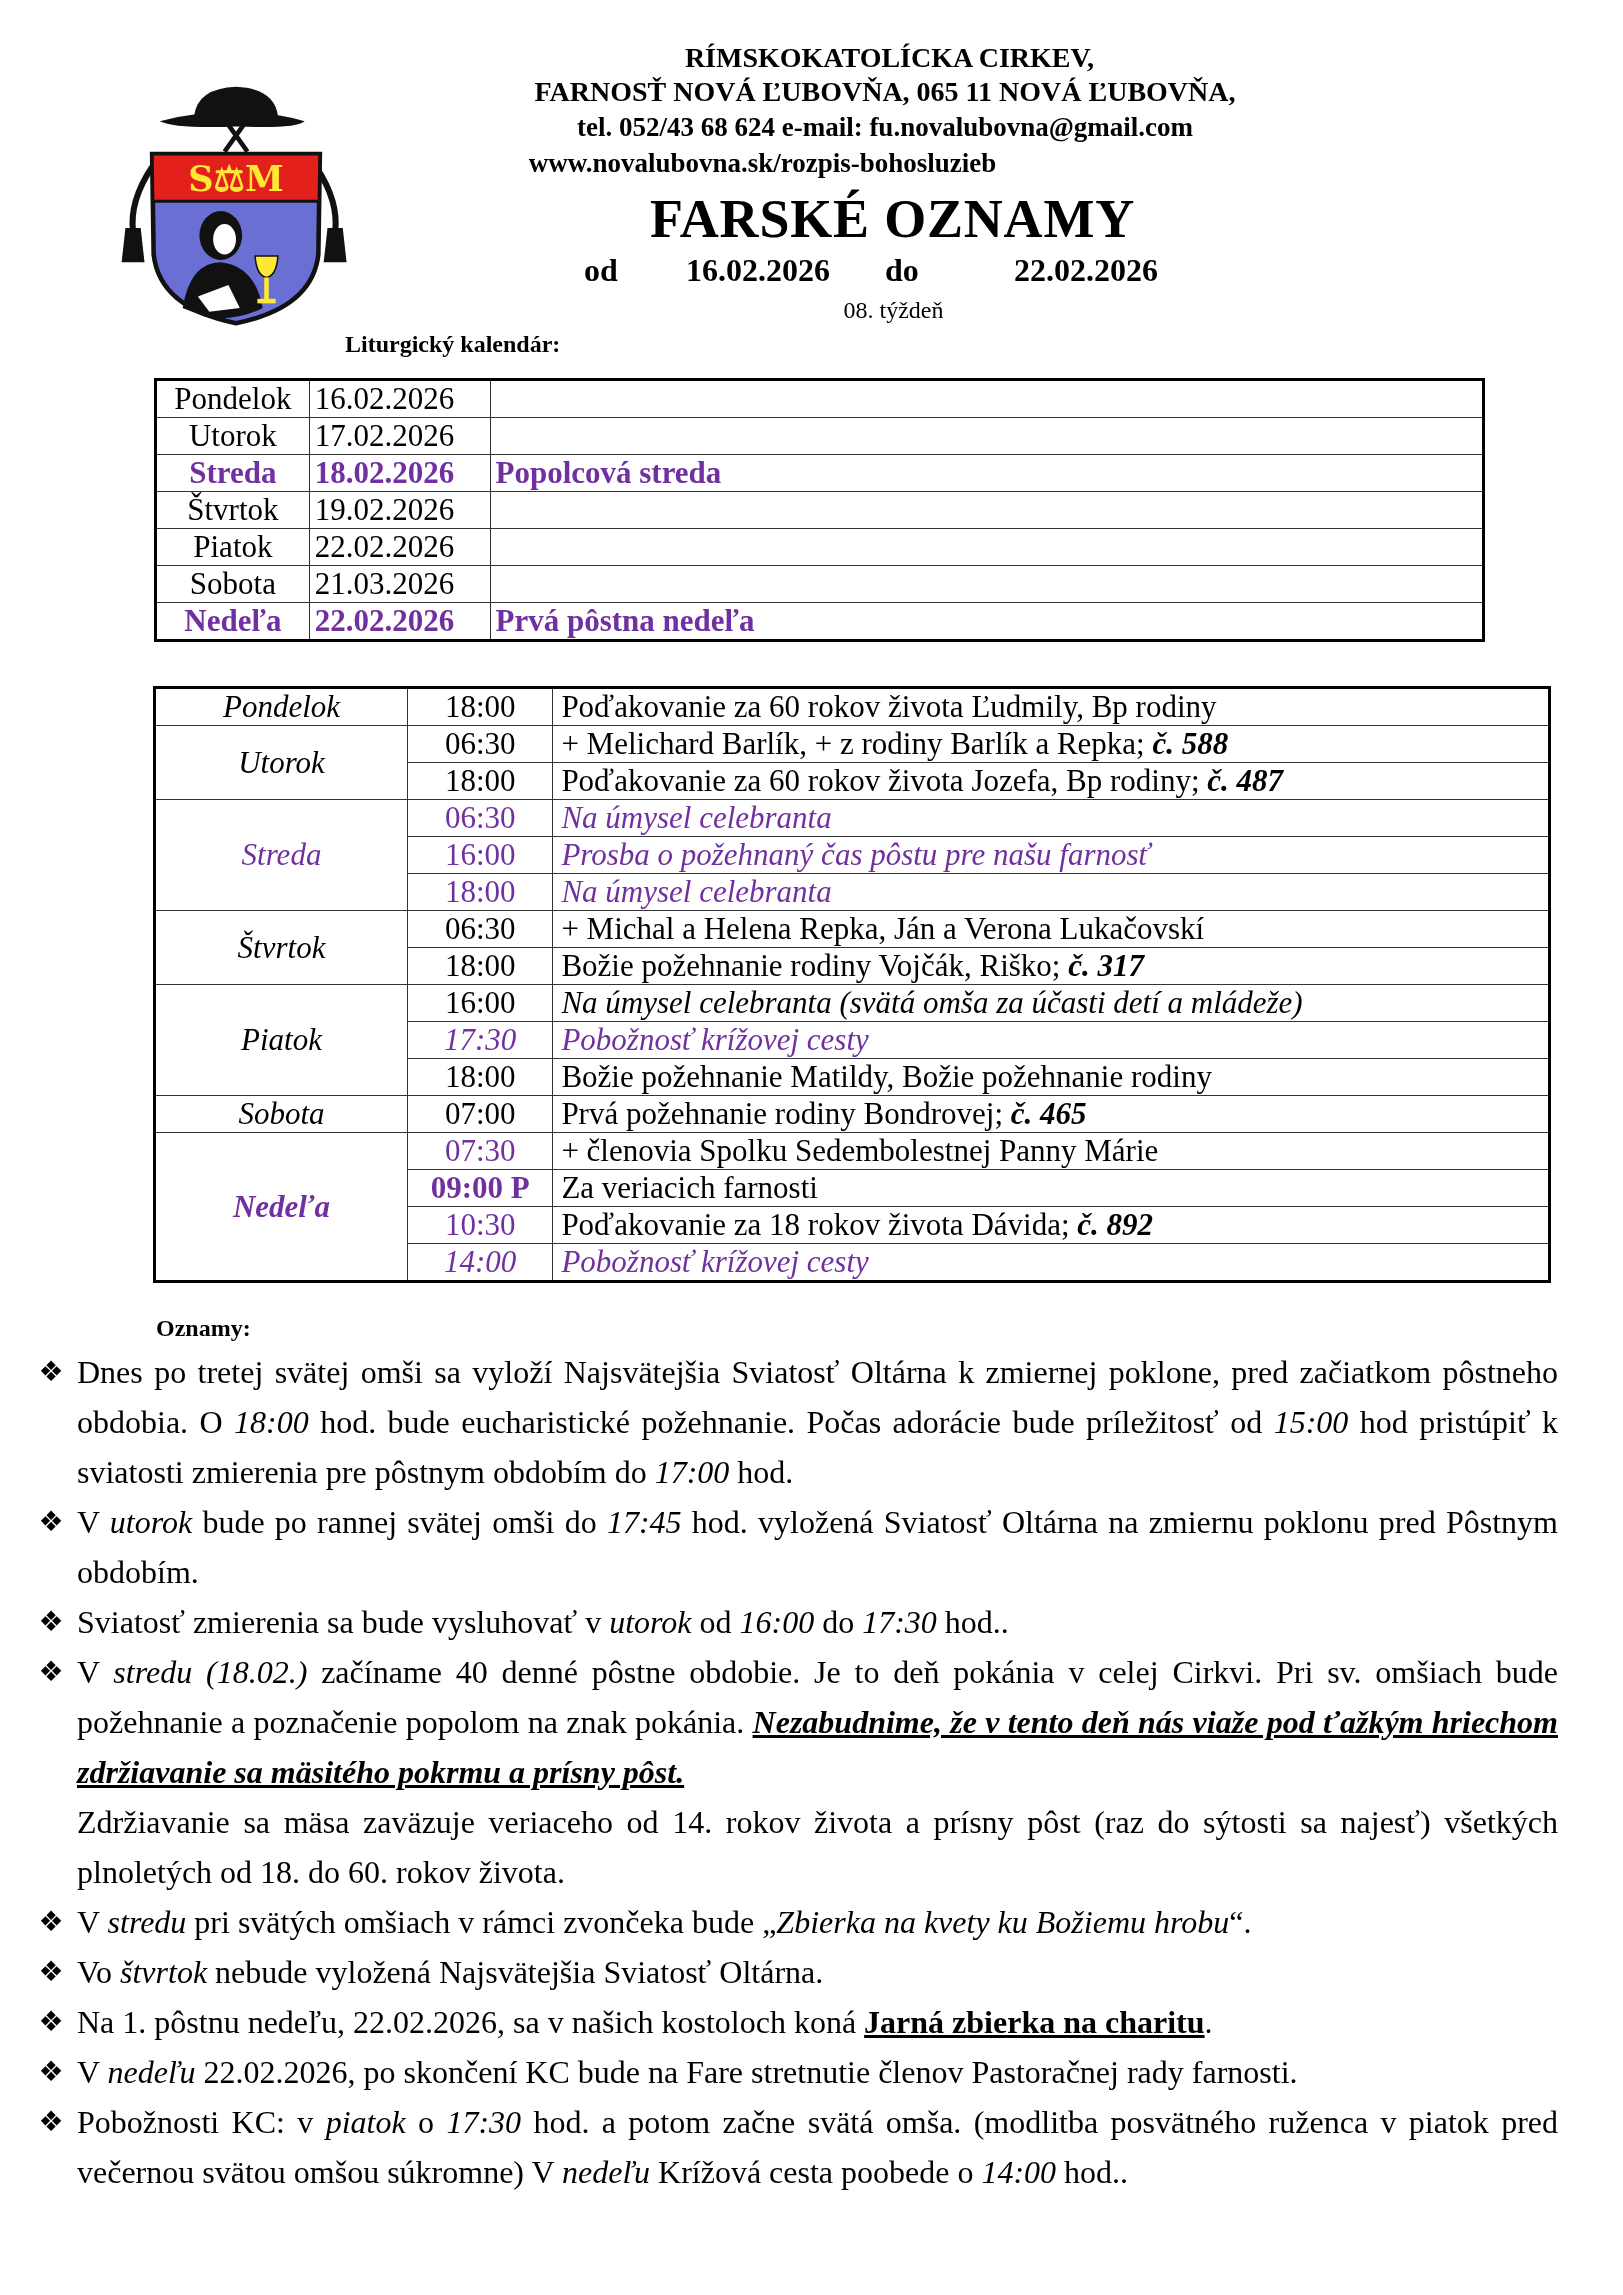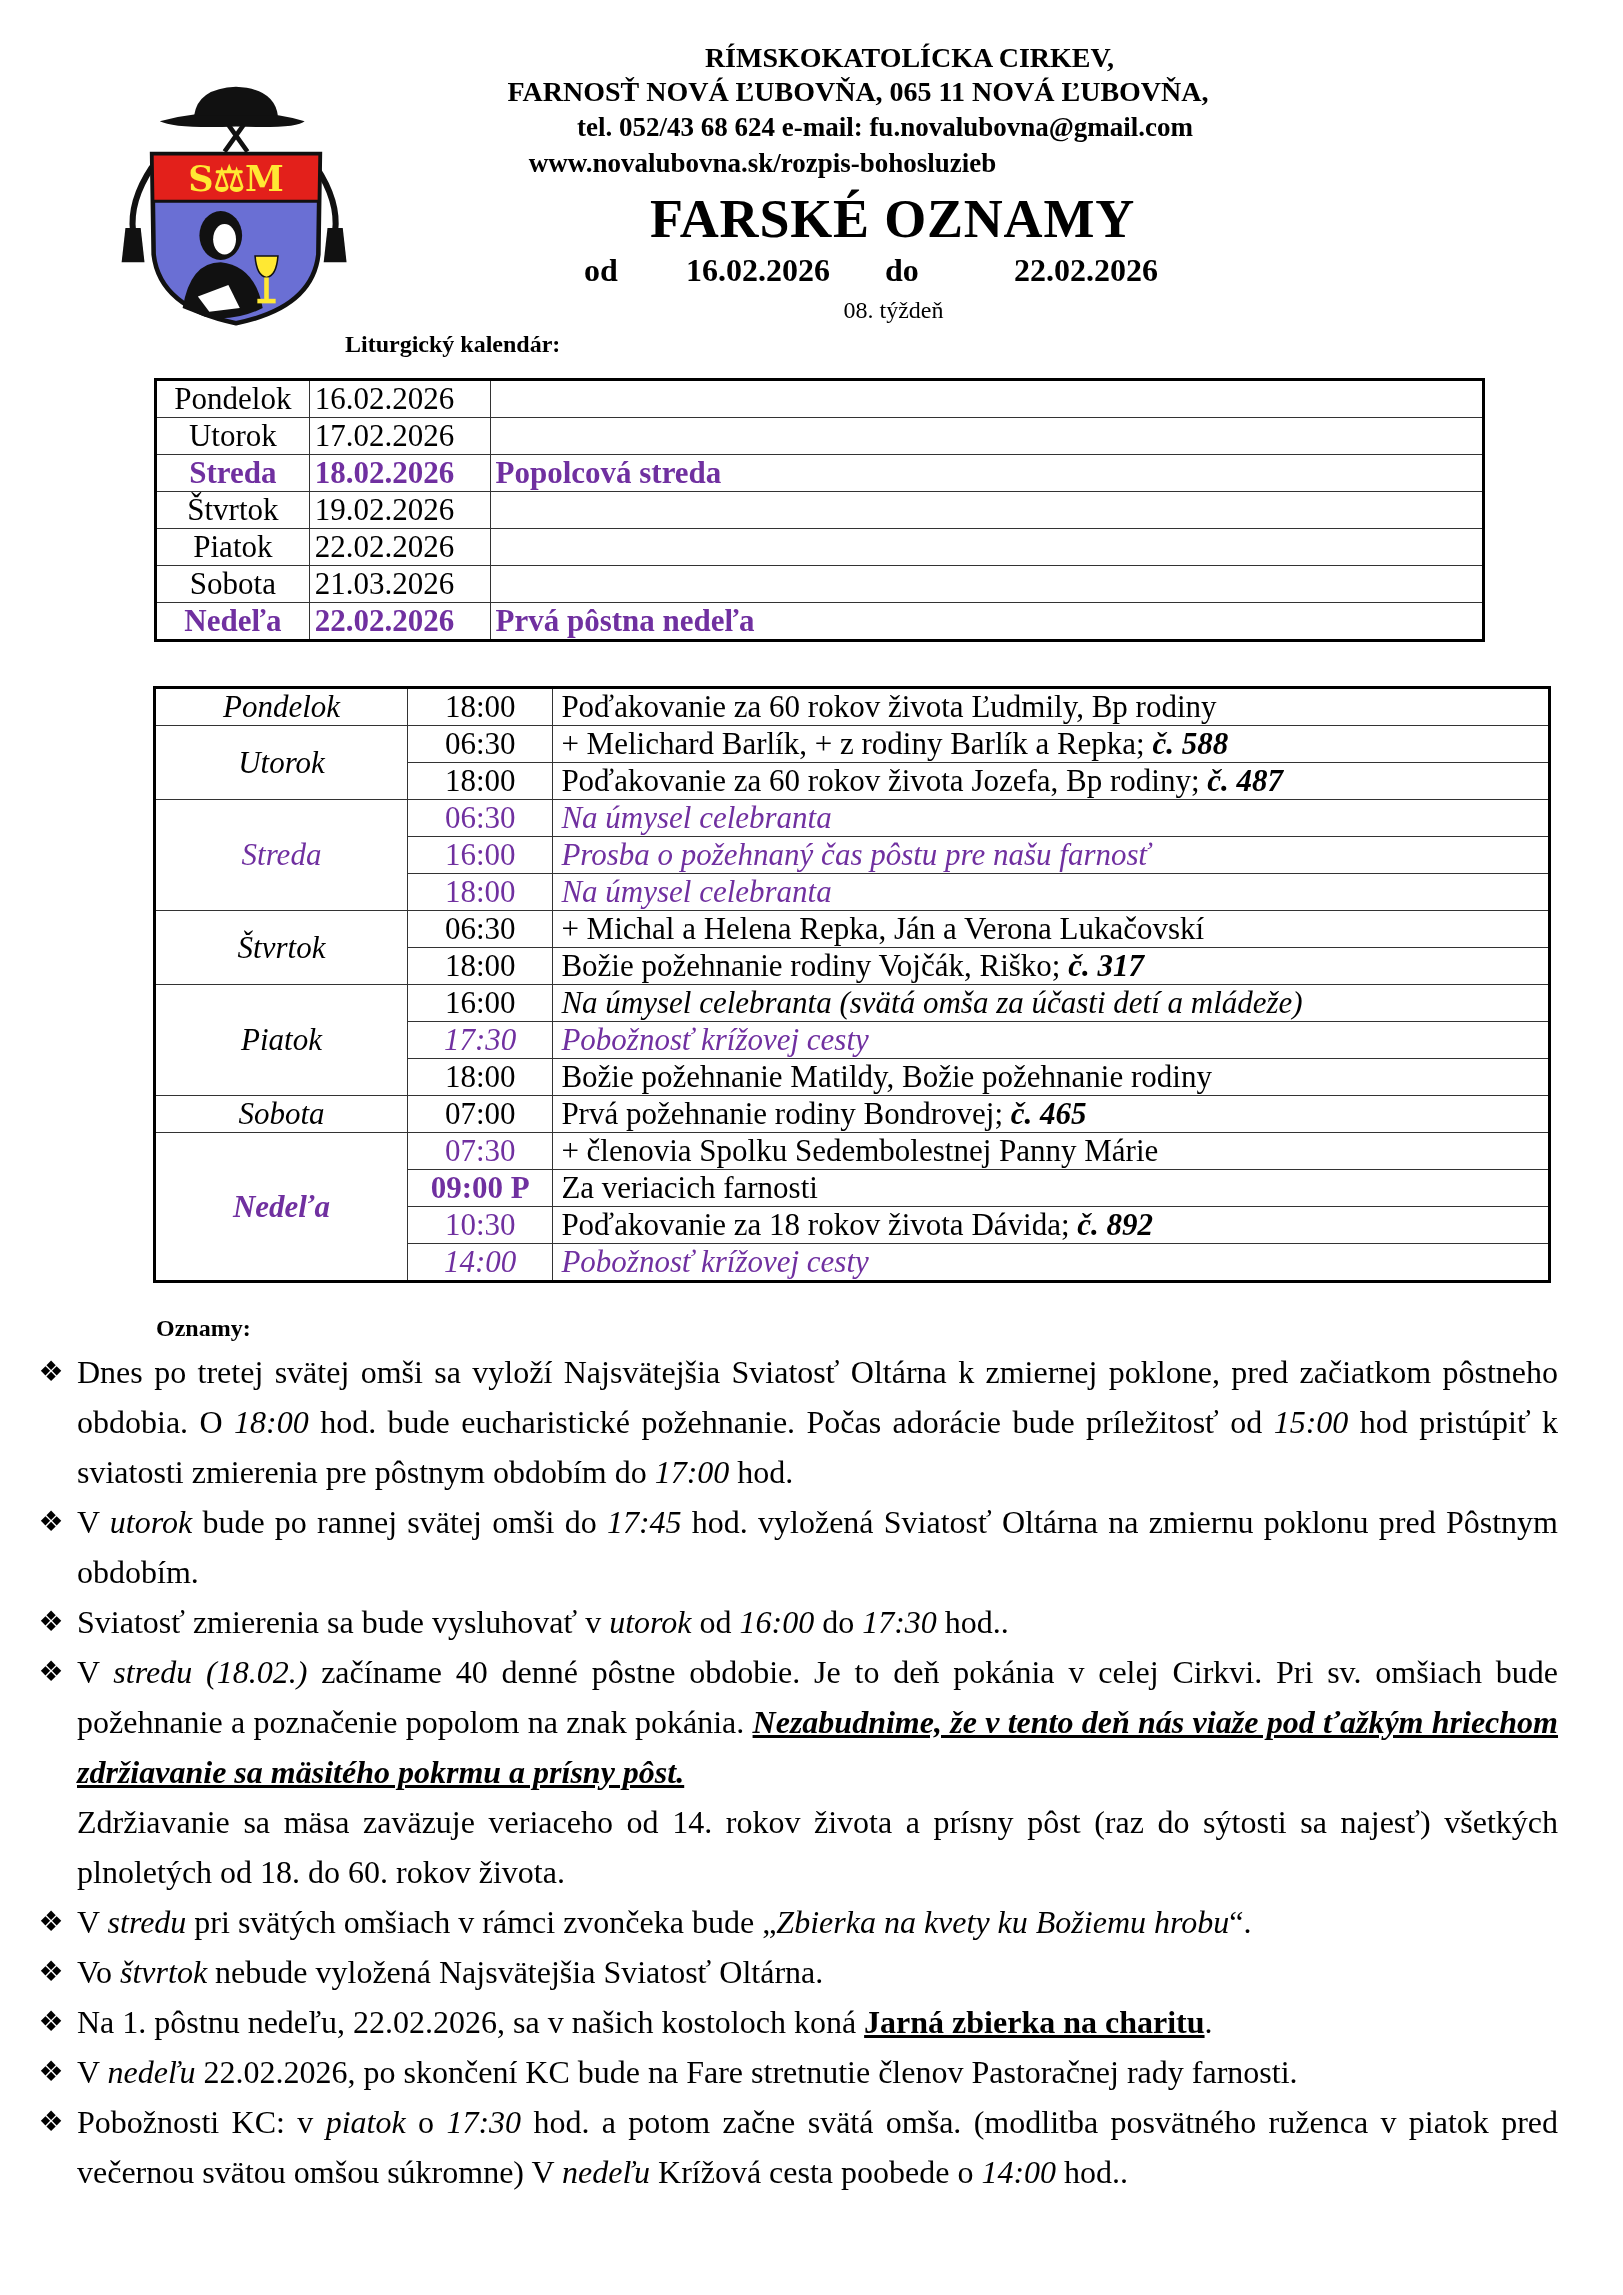--- a/index.html
+++ b/index.html
@@ -3,23 +3,23 @@
 <meta charset="utf-8">
 <style>
   html, body { margin: 0; padding: 0; background: #ffffff; }
   body {
     width: 1623px; height: 2295px; position: relative; overflow: hidden;
     font-family: "Liberation Serif", "DejaVu Serif", serif; color: #000;
   }
   .purple { color: #7030a0; }
   
   #logo { position: absolute; left: 114px; top: 77px; width: 244px; height: 256px; }
-  .hdr-line { position: absolute; left: 512px; width: 795px; text-align: center; font-weight: bold; }
+  .hdr-line { position: absolute; left: 492px; width: 795px; text-align: center; font-weight: bold; }
   #h1 { top: 42px; font-size: 28px; }
-  #h2 { top: 76px; font-size: 28px; left: 428px; width: 860px; }
+  #h2 { top: 76px; font-size: 28px; left: 455px; width: 860px; }
   #h3 { top: 112px; font-size: 27px; left: 471px; width: 828px; }
   #h4 { top: 148px; font-size: 27px; left: 438px; width: 649px; }
   #title { position: absolute; top: 188px; left: 568px; width: 649px; text-align: center; font-size: 54px; font-weight: bold; letter-spacing: 0.8px; }
   #range { position: absolute; top: 252px; left: 568px; width: 666px; font-size: 32px; font-weight: bold; }
   #range span { position: absolute; top: 0; }
   #week { position: absolute; top: 297px; left: 731px; width: 325px; text-align: center; font-size: 24px; }
   #cal-label { position: absolute; top: 331px; left: 345px; font-size: 24px; font-weight: bold; }
 
   
   #cal { position: absolute; left: 154px; top: 378px; width: 1331px; border-collapse: collapse; border: 3.2px solid #000; }

